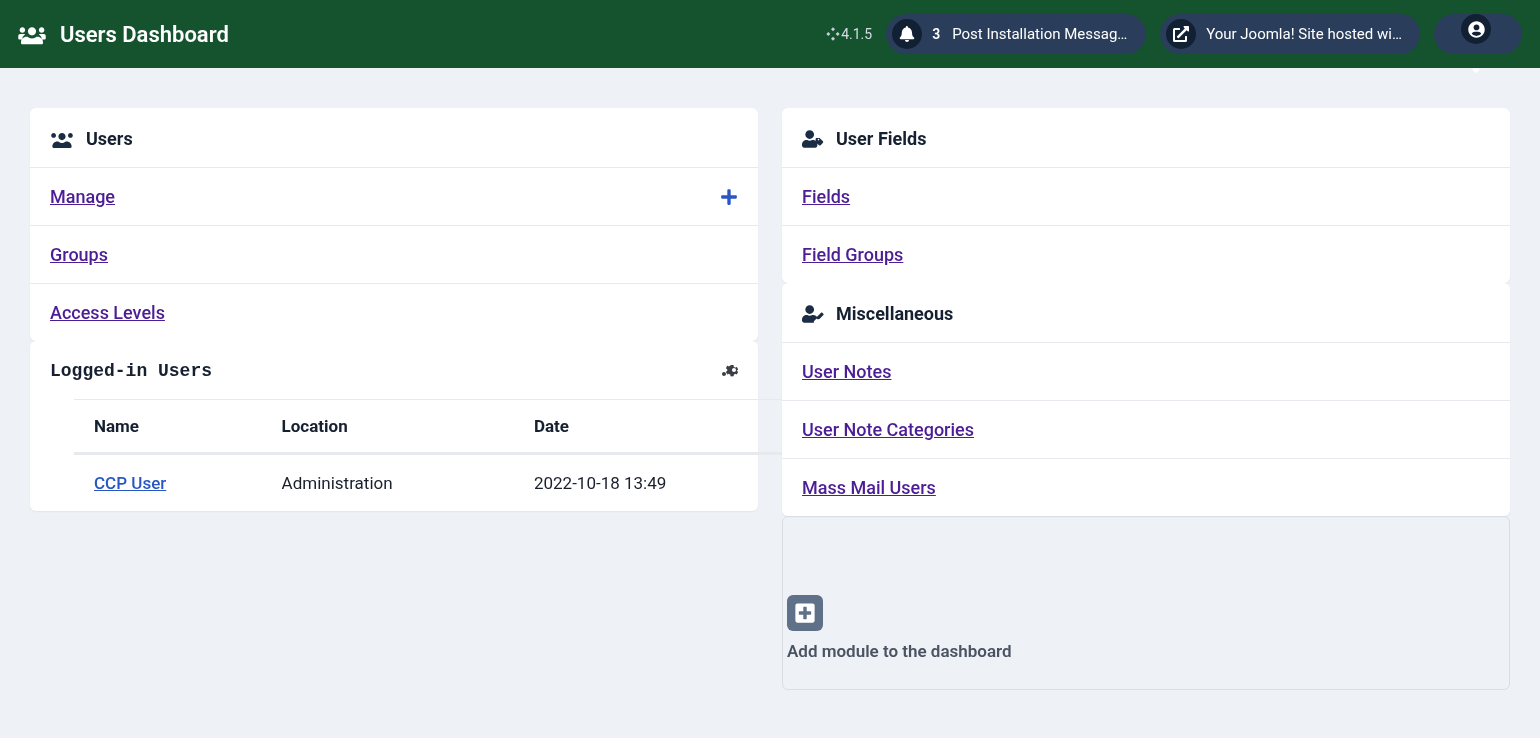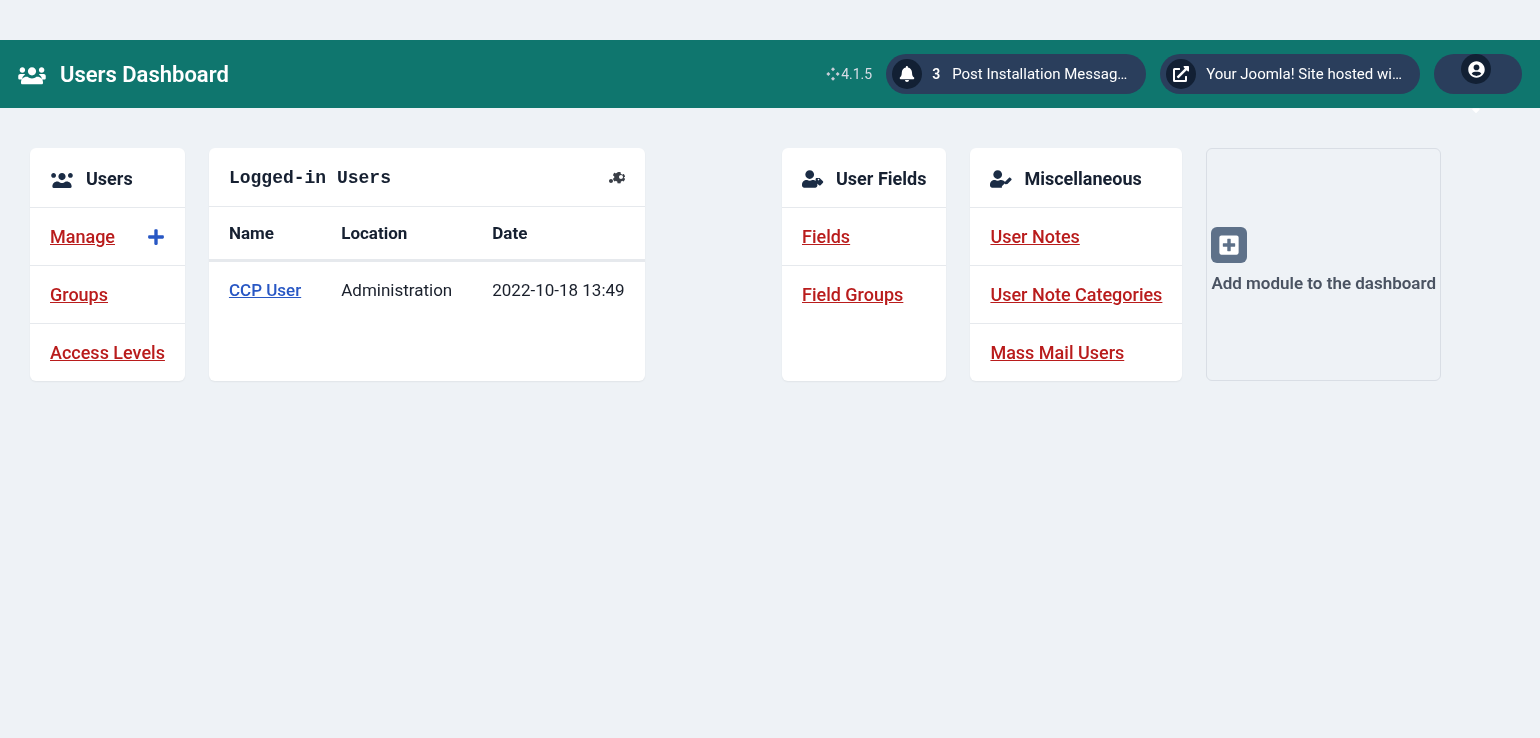--- a/index.html
+++ b/index.html
@@ -3,28 +3,27 @@
 <meta charset="utf-8">
 <style>
   * { box-sizing: border-box; margin: 0; padding: 0; }
   body {
     font-family: -apple-system, BlinkMacSystemFont, "Segoe UI", Roboto, "Helvetica Neue", Arial, sans-serif;
     background: #eef2f6;
     color: #1a202c;
     font-size: 16px;
   }
   .topbar {
-    background: #0f766e;
+    background: #14532d;
     height: 68px;
     display: flex;
     align-items: center;
     padding: 0 18px;
     gap: 14px;
     color: #fff;
-    margin-top: 40px;
   }
   .title-wrap {
     display: flex;
     align-items: center;
     gap: 14px;
     flex: 1;
   }
   .title-wrap .title {
     font-size: 22px;
     font-weight: 600;
@@ -95,38 +94,39 @@
   }
   .header-left { display: flex; align-items:center; gap:12px; }
   .link-row {
     border-top: 1px solid #e6e9ed;
     padding: 18px 20px;
     display: flex;
     justify-content: space-between;
     align-items: center;
   }
   .link-row a {
-    color: #b91c1c;
+    color: #4c1d95;
     text-decoration: underline;
     font-size: 18px;
     font-weight: 500;
   }
   .plus-btn {
     color: #2857c4;
     font-size: 20px;
     font-weight: 700;
     cursor: pointer;
   }
   .gear-btn {
     color: #444;
     cursor: pointer;
   }
   table.logged {
     width: 100%;
     border-collapse: collapse;
+    margin-left: 44px;
   }
   table.logged thead th {
     text-align: left;
     font-size: 17px;
     font-weight: 700;
     padding: 16px 20px;
     border-top: 1px solid #e6e9ed;
     border-bottom: 3px solid #e6e9ed;
     color: #162031;
   }
@@ -155,21 +155,21 @@
     font-weight: 600;
     font-size: 17px;
   }
   .add-module-icon {
     width: 36px; height: 36px;
     background: #5e7189;
     border-radius: 6px;
     display:flex; align-items:center; justify-content:center;
     color:#fff;
   }
-  .col { display:flex; gap:24px; }
+  .col { display:flex; flex-direction:column; }
   svg { display:block; }
 </style>
 </head>
 <body>
 
 <div class="topbar">
   <div class="title-wrap">
     <span>
       <svg width="28" height="22" viewBox="0 0 640 512" fill="#fff">
           <path d="M96 224c35 0 64-29 64-64s-29-64-64-64-64 29-64 64 29 64 64 64zm448 0c35 0 64-29 64-64s-29-64-64-64-64 29-64 64 29 64 64 64zM320 288c53 0 96-43 96-96s-43-96-96-96-96 43-96 96 43 96 96 96zm128 32h-26c-28 24-63 40-102 40s-74-16-102-40h-26c-71 0-128 57-128 128v16c0 18 14 32 32 32h448c18 0 32-14 32-32v-16c0-71-57-128-128-128zM48 256C21 256 0 277 0 304v48c0 18 14 32 32 32h53c6-50 35-92 76-117-14-7-30-11-47-11H48zm544 0h-66c-17 0-33 4-47 11 41 25 70 67 76 117h53c18 0 32-14 32-32v-48c0-27-21-48-48-48z"></path>

